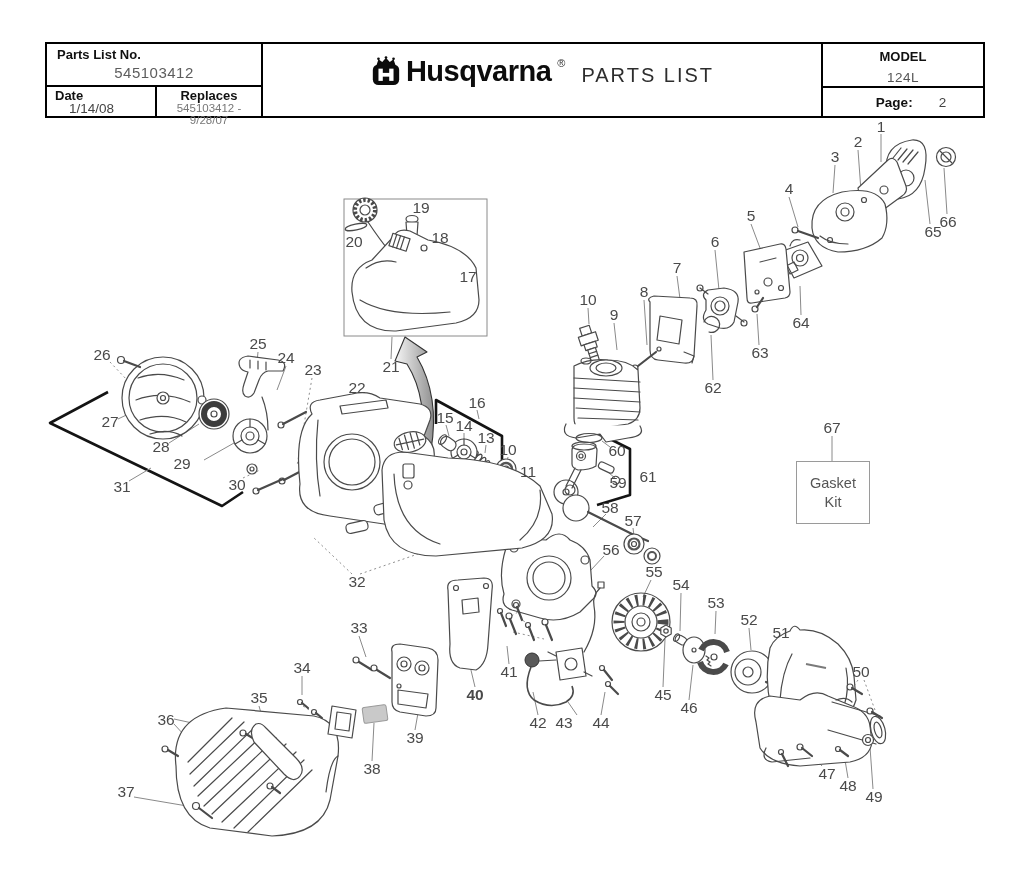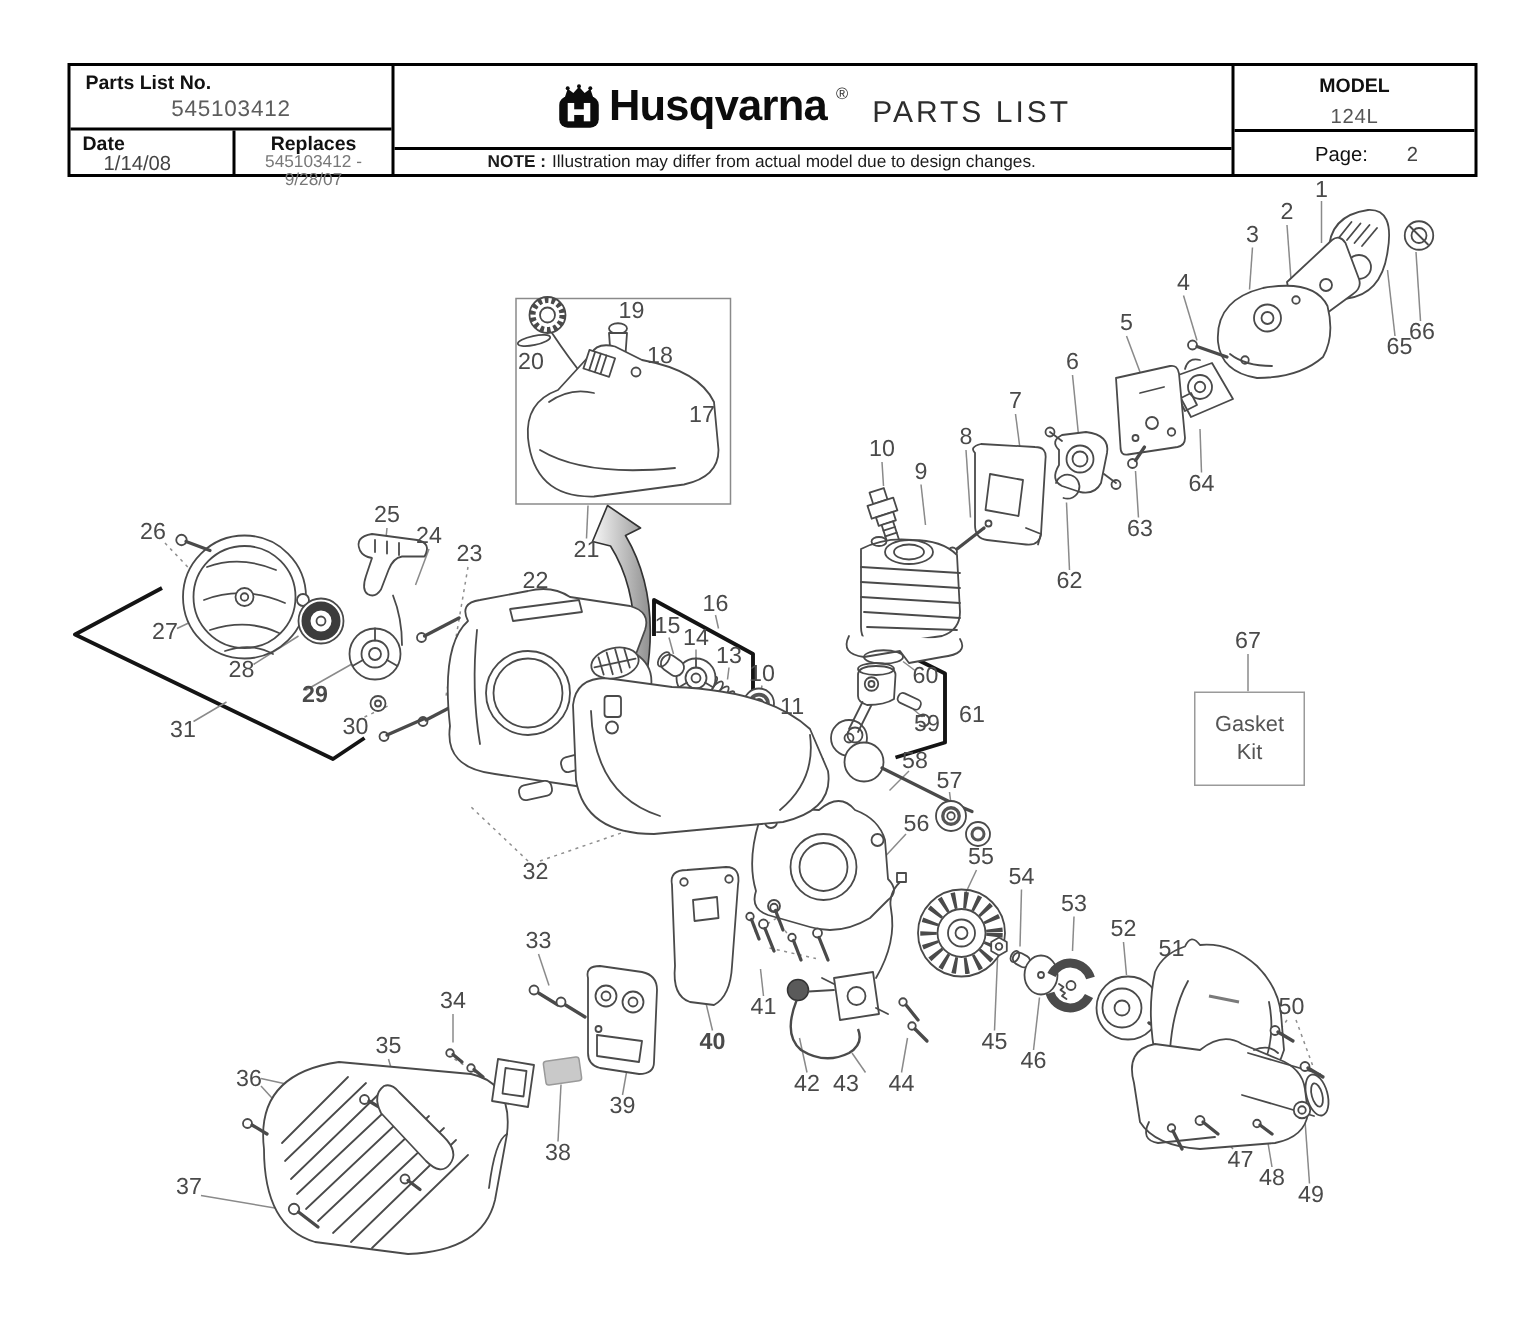--- a/index.html
+++ b/index.html
@@ -27,21 +27,21 @@
   .regmark{font-size:11px;color:#333;align-self:flex-start;margin:2px 0 0 6px;}
   .doc-title{font-size:20px;color:#2d2d2d;letter-spacing:2px;margin-left:16px;margin-top:8px;}
   .hC-note{flex:1;border-top:2px solid #000;box-sizing:border-box;font-size:11.5px;color:#1c1c1c;
            display:flex;align-items:center;padding-left:62px;white-space:nowrap;}
   .hC-note b{margin-right:4px;}
   .hR{width:162px;border-left:2px solid #000;box-sizing:border-box;display:flex;flex-direction:column;}
   .hR-r1{height:42px;position:relative;}
   .hR-r1 .lab{position:absolute;left:0;right:0;top:5px;text-align:center;font-size:13px;font-weight:bold;}
   .hR-r1 .val{position:absolute;left:0;right:0;top:26px;text-align:center;font-size:13.5px;color:#555;letter-spacing:.5px;}
   .hR-r2{flex:1;border-top:2px solid #000;box-sizing:border-box;display:flex;align-items:center;justify-content:center;gap:26px;}
-  .hR-r2 .lab{font-size:13.5px;font-weight:normal;padding-left:16px;}
+  .hR-r2 .lab{font-size:13.5px;font-weight:bold;padding-left:16px;}
   .hR-r2 .val{font-size:13.5px;color:#444;}
   
   .art{position:absolute;left:0;top:0;}
   .callout{position:absolute;transform:translate(-50%,-50%);font-size:15.5px;color:#4a4a4a;
            white-space:nowrap;line-height:1;}
   .gasket-box{position:absolute;left:796px;top:461px;width:72px;height:61px;border:1px solid #9a9a9a;
               display:flex;flex-direction:column;align-items:center;justify-content:center;
               font-size:14.5px;color:#555;line-height:1.3;background:#fff;}
   
   .ln{fill:none;stroke:#4a4a4a;stroke-width:1.2;stroke-linecap:round;stroke-linejoin:round;}
@@ -83,24 +83,20 @@
               <circle cx="25" cy="2.6" r="1.4" fill="#0c0c0c"></circle>
             <rect x="3" y="8.5" width="28" height="22" rx="6" fill="#0c0c0c"></rect>
             <rect x="9" y="13" width="4.6" height="13" fill="#fff"></rect>
             <rect x="20.4" y="13" width="4.6" height="13" fill="#fff"></rect>
             <rect x="12" y="17.5" width="10" height="4" fill="#fff"></rect>
           </svg>
           <span class="brand-name">Husqvarna</span>
           <span class="regmark">®</span>
         </span>
         <span class="doc-title">PARTS LIST</span>
-      </div>
-      <div class="hC-note">
-        <b>NOTE :</b>
-        <span>Illustration may differ from actual model due to design changes.</span>
       </div>
     </div>
     <div class="hR">
       <div class="hR-r1">
         <div class="lab">MODEL</div>
         <div class="val">124L</div>
       </div>
       <div class="hR-r2">
         <span class="lab">Page:</span>
         <span class="val">2</span>
@@ -689,21 +685,21 @@
     <div class="callout" style="left: 392px; top: 208px; margin-left: 29px;">19</div>
     <div class="callout" style="left: 354px; top: 242px;">20</div>
     <div class="callout" style="left: 391px; top: 367px;">21</div>
     <div class="callout" style="left: 357px; top: 388px;">22</div>
     <div class="callout" style="left: 313px; top: 370px;">23</div>
     <div class="callout" style="left: 286px; top: 358px;">24</div>
     <div class="callout" style="left: 258px; top: 344px;">25</div>
     <div class="callout" style="left: 102px; top: 355px;">26</div>
     <div class="callout" style="left: 110px; top: 422px;">27</div>
     <div class="callout" style="left: 161px; top: 447px;">28</div>
-    <div class="callout" style="left: 210px; top: 464px; font-weight: bold;">29</div>
+    <div class="callout" style="left: 182px; top: 464px;">29</div>
     <div class="callout" style="left: 237px; top: 485px;">30</div>
     <div class="callout" style="left: 122px; top: 487px;">31</div>
     <div class="callout" style="left: 357px; top: 582px;">32</div>
     <div class="callout" style="left: 359px; top: 628px;">33</div>
     <div class="callout" style="left: 302px; top: 668px;">34</div>
     <div class="callout" style="left: 259px; top: 698px;">35</div>
     <div class="callout" style="left: 166px; top: 720px;">36</div>
     <div class="callout" style="left: 126px; top: 792px;">37</div>
     <div class="callout" style="left: 372px; top: 769px;">38</div>
     <div class="callout" style="left: 415px; top: 738px;">39</div>

